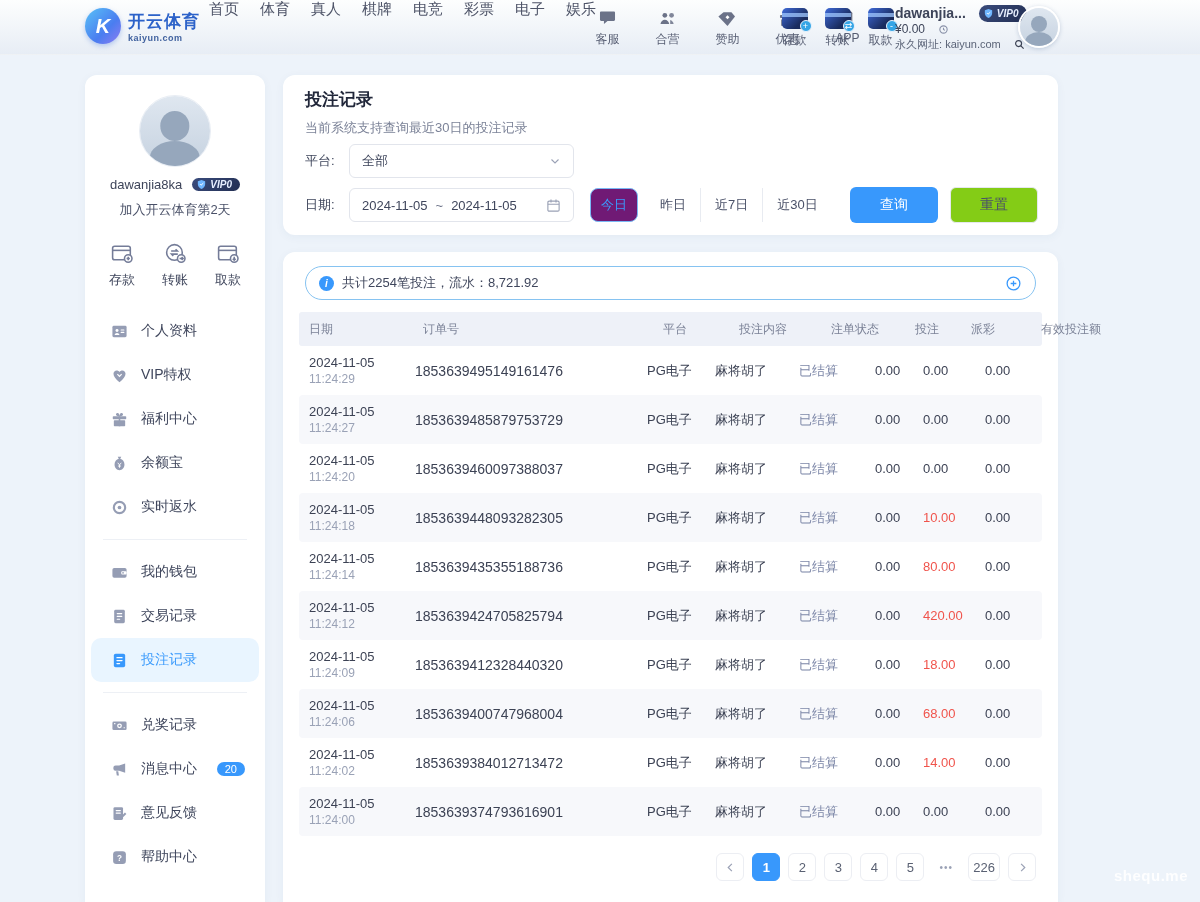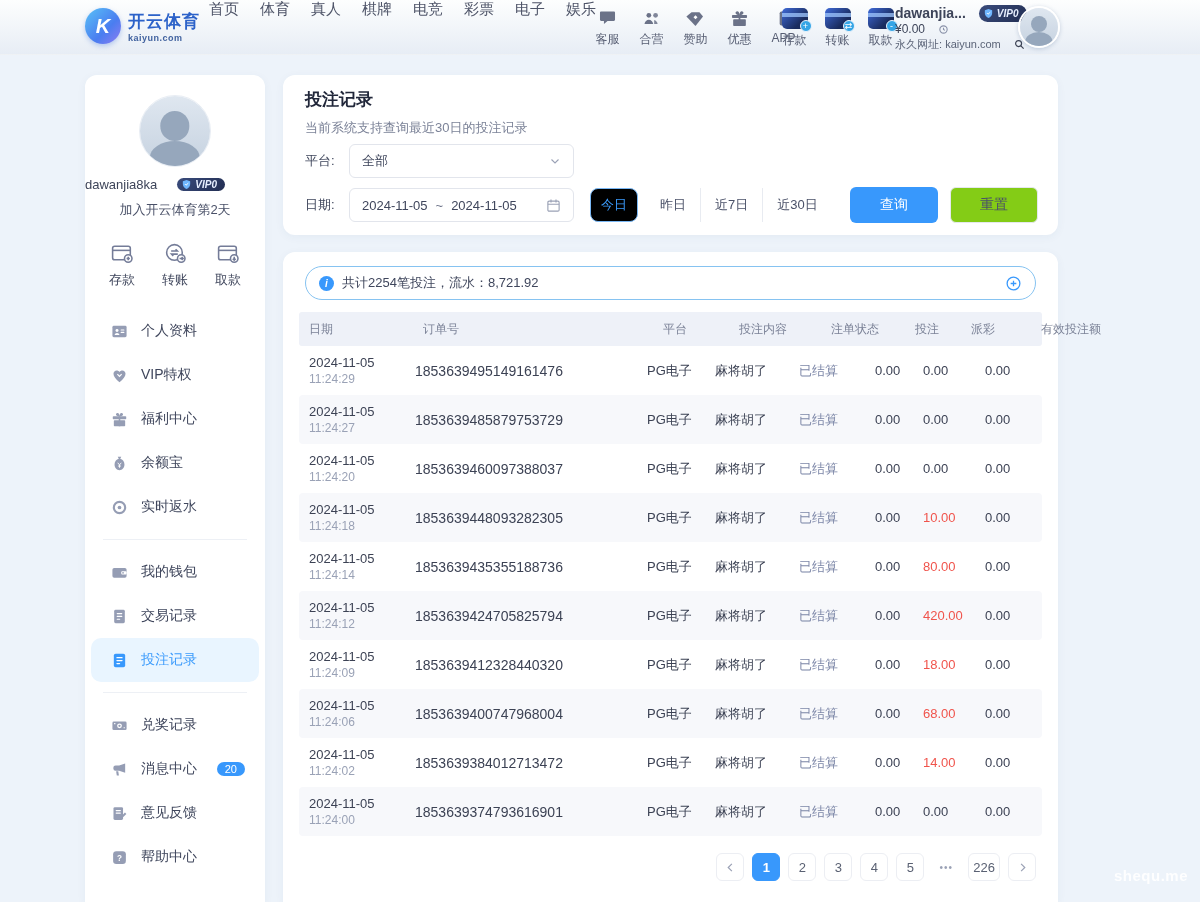--- a/index.html
+++ b/index.html
@@ -21,21 +21,21 @@
     width:36px; height:36px; border-radius:50%;
     background:linear-gradient(135deg,#59c2f7,#4a7df0 60%,#8f7cf2);
     color:#fff; font-weight:bold; font-style:italic; font-size:20px;
     display:flex; align-items:center; justify-content:center;
     box-shadow:0 2px 5px rgba(70,120,220,.35);
   }
   .logo-cn { font-size:17px; font-weight:bold; color:#2c62c9; letter-spacing:1px; }
   .logo-dm { font-size:9px; color:#41629f; font-weight:bold; letter-spacing:.5px; }
   .main-nav { position:absolute; left:209px; top:0; height:55px; display:flex; align-items:flex-start; gap:21px; }
   .main-nav a { font-size:15px; color:#4e5468; text-decoration:none; cursor:pointer; }
-  .quick-links { position:absolute; left:592px; top:8px; display:flex; gap:13px; }
+  .quick-links { position:absolute; left:592px; top:8px; display:flex; gap:29px; }
   .q-item { display:flex; flex-direction:column; align-items:center; gap:3px; width:31px; cursor:pointer; }
   .q-item .qicon { color:#6b7288; height:20px; display:flex; align-items:flex-end; }
   .q-item .qlabel { font-size:12px; color:#565d72; white-space:nowrap; }
   .wallet-links { position:absolute; left:779px; top:8px; display:flex; gap:12px; }
   .w-item { display:flex; flex-direction:column; align-items:center; gap:3px; width:31px; cursor:pointer; }
   .w-icon {
     position:relative; width:26px; height:21px; border-radius:5px;
     background:linear-gradient(135deg,#3f6ad8,#1a2c5e 70%);
   }
   .w-icon::before { content:''; position:absolute; left:0; right:0; top:5px; height:4px; background:rgba(160,200,255,.75); }
@@ -63,21 +63,21 @@
   .avatar-fill { width:100%; height:100%; background:linear-gradient(#dfe7f0,#c6d2e0); position:relative; }
   .avatar-fill::before { content:''; position:absolute; left:50%; top:22%; width:42%; height:42%; transform:translateX(-50%); border-radius:50%; background:#96a7bc; }
   .avatar-fill::after { content:''; position:absolute; left:50%; bottom:-12%; width:72%; height:48%; transform:translateX(-50%); border-radius:50% 50% 0 0; background:#96a7bc; }
 
   
   .sidebar {
     position:absolute; left:85px; top:75px; width:180px; height:827px;
     background:#fff; border-radius:12px 12px 0 0; box-shadow:0 2px 10px rgba(40,70,120,.05);
   }
   .side-avatar { width:72px; height:72px; border-radius:50%; overflow:hidden; margin:20px auto 0; border:1px solid #e8edf4; }
-  .side-name { display:flex; align-items:center; gap:20px; margin-top:10px; }
+  .side-name { display:flex; align-items:center; justify-content:center; gap:10px; margin-top:10px; }
   .side-name .nm { font-size:13px; color:#3d4459; }
   .join-text { text-align:center; font-size:13px; color:#4a5168; margin-top:9px; }
   .side-actions { display:flex; justify-content:space-between; padding:0 24px; margin-top:22px; }
   .sa-item { display:flex; flex-direction:column; align-items:center; gap:5px; cursor:pointer; color:#747c98; }
   .sa-item .qlabel { font-size:13px; color:#3f465c; }
   .side-menu { margin-top:20px; }
   .menu-item {
     position:relative; height:44px; display:flex; align-items:center; gap:13px;
     padding-left:26px; cursor:pointer; color:#3f465c; font-size:14px;
   }
@@ -104,21 +104,21 @@
   .select-box, .date-box {
     width:225px; height:34px; border:1px solid #e2e5ec; border-radius:6px;
     display:flex; align-items:center; padding:0 12px; font-size:13px; color:#3f465c;
     background:#fff; cursor:pointer;
   }
   .select-box .chev, .date-box .cal { margin-left:auto; color:#9aa1b5; }
   .date-box span { white-space:nowrap; }
   .date-sep { margin:0 8px; color:#6b7288; }
   .qd-today {
     margin-left:16px; width:48px; height:34px; border:1px solid #7ab8f5; border-radius:8px;
-    background:#000000; color:#3b9bfc; font-size:13px; display:flex; align-items:center; justify-content:center; cursor:pointer;
+    background:#701a75; color:#3b9bfc; font-size:13px; display:flex; align-items:center; justify-content:center; cursor:pointer;
   }
   .qd-group { display:flex; margin-left:8px; height:34px; align-items:flex-end; }
   .qd-group .qd {
     padding:0 14px; font-size:13px; color:#4a5168; cursor:pointer; line-height:34px;
     border-left:1px solid #e8ebf1;
   }
   .qd-group .qd:first-child { border-left:none; }
   .btn-search {
     position:absolute; right:120px; top:112px; width:88px; height:36px;
     background:#3898fc; color:#fff; font-size:14px; border:none; border-radius:6px; cursor:pointer;

